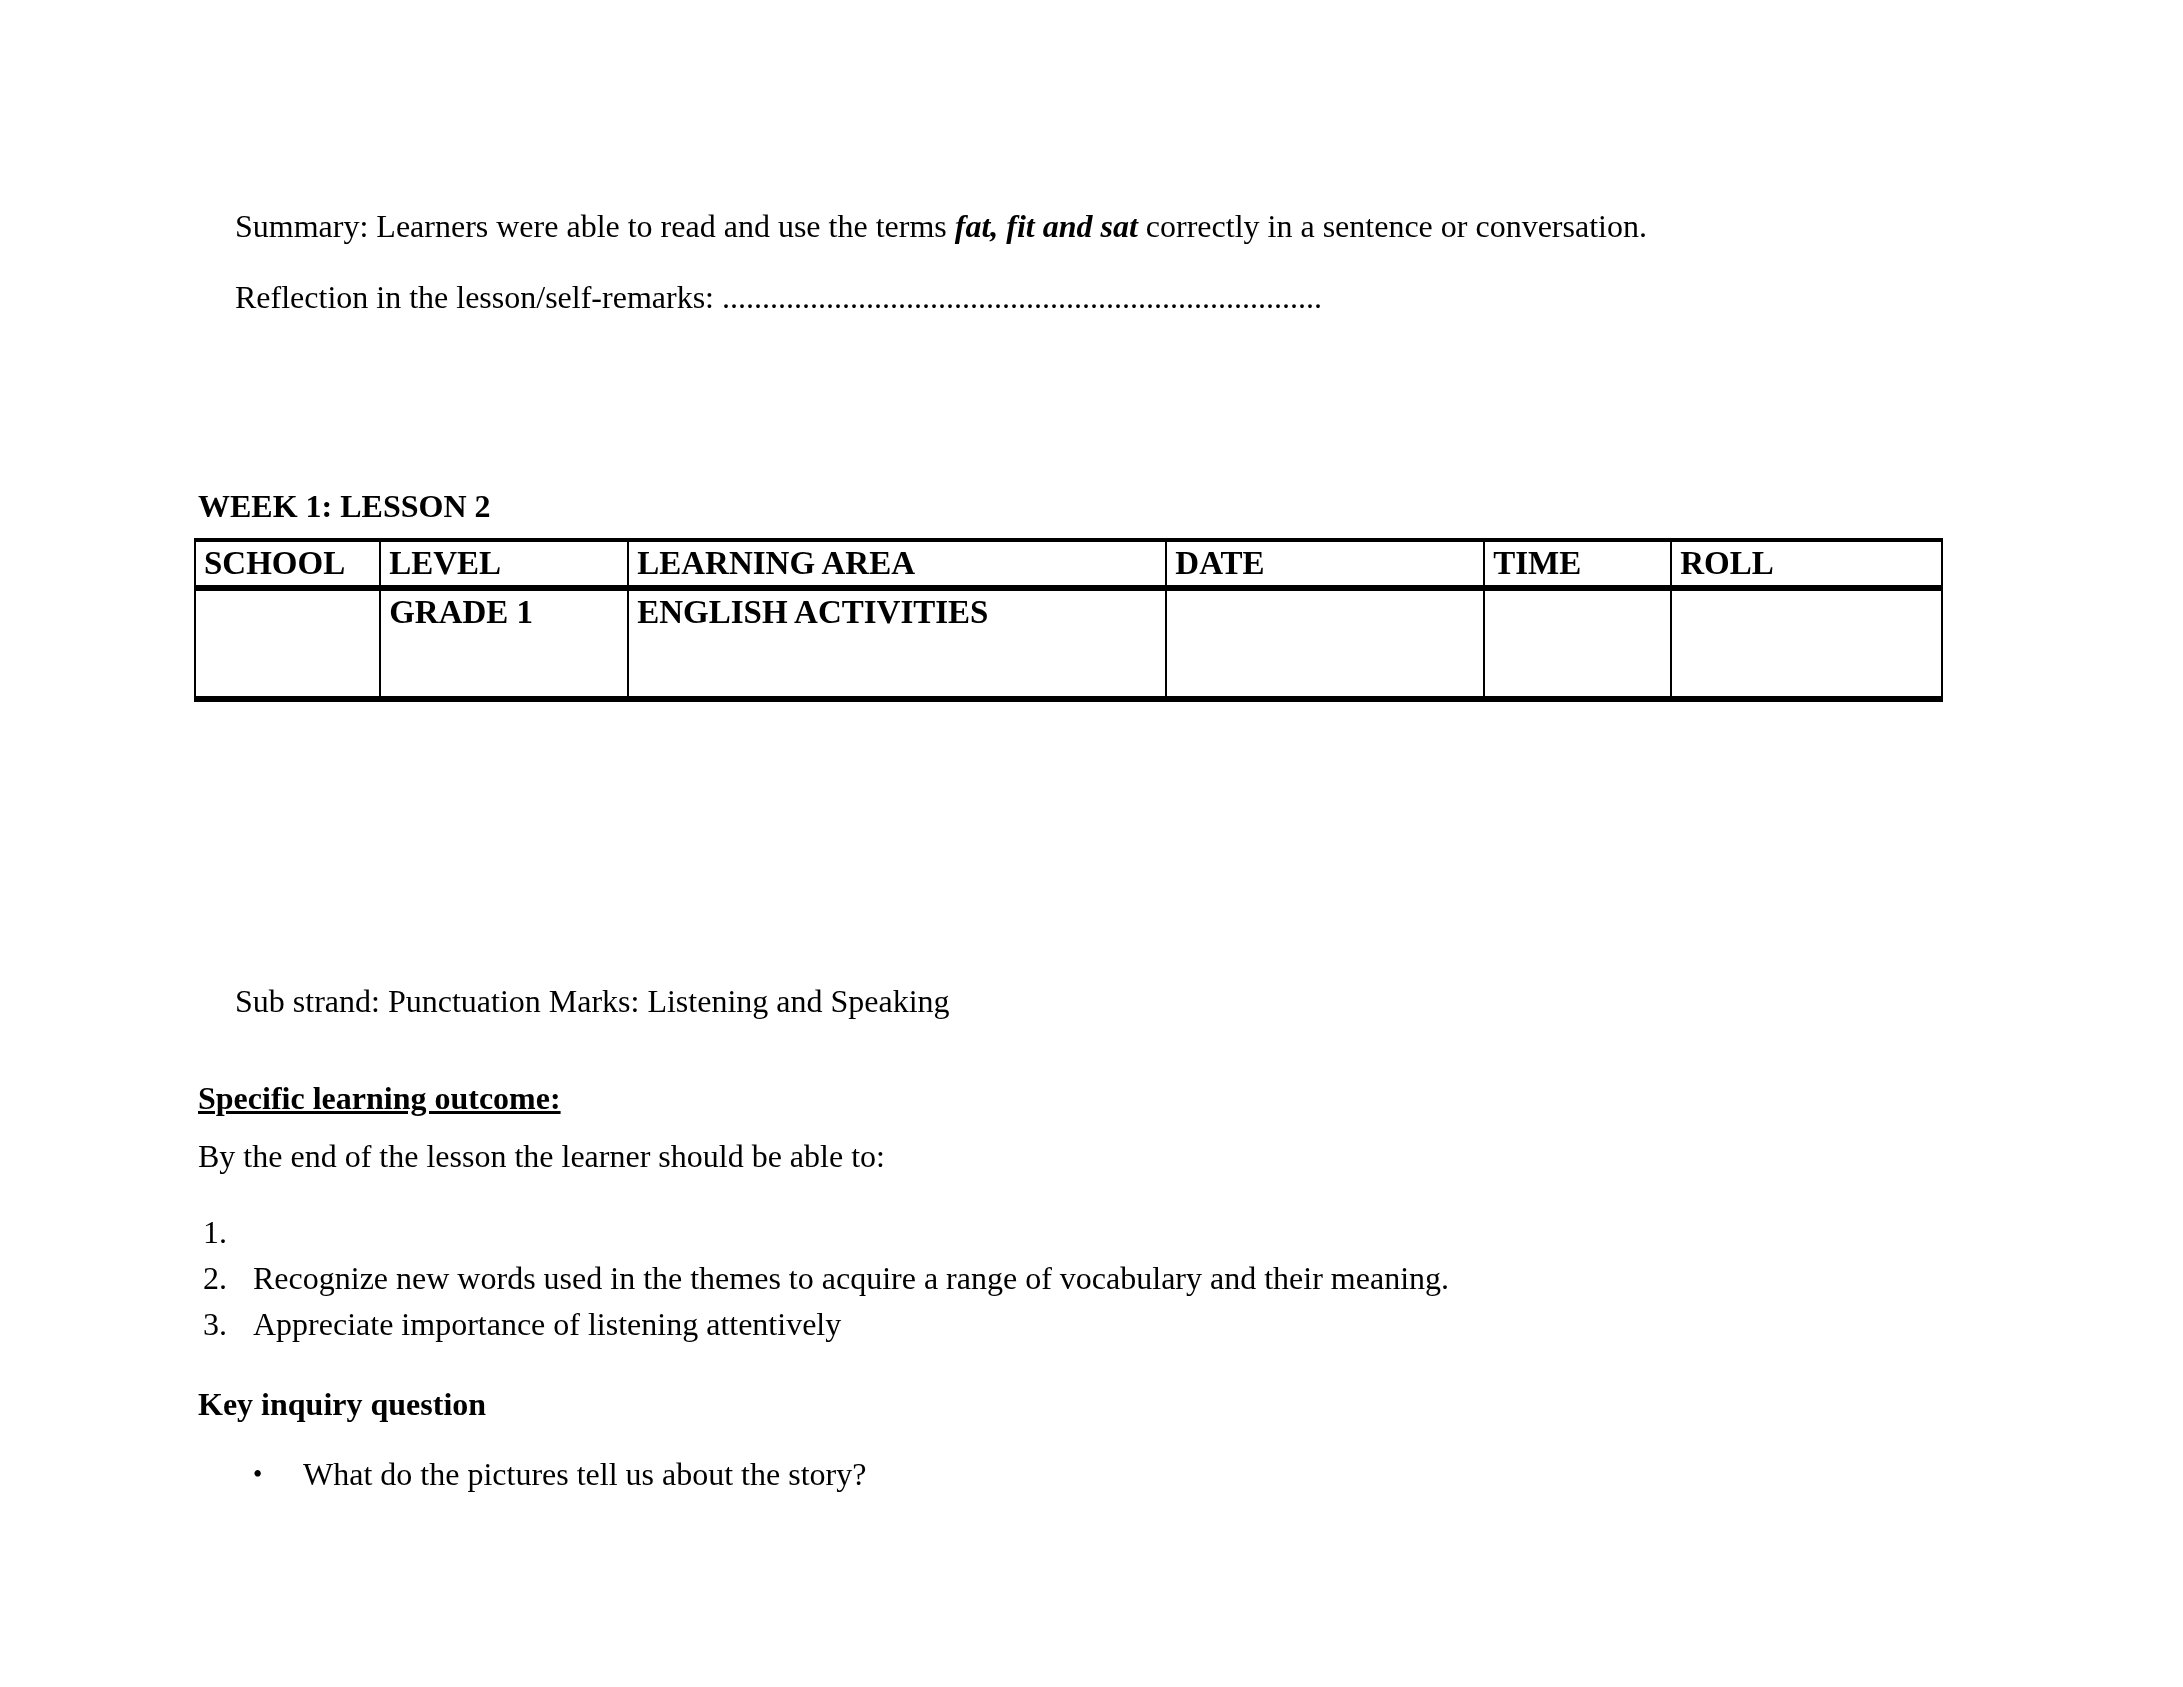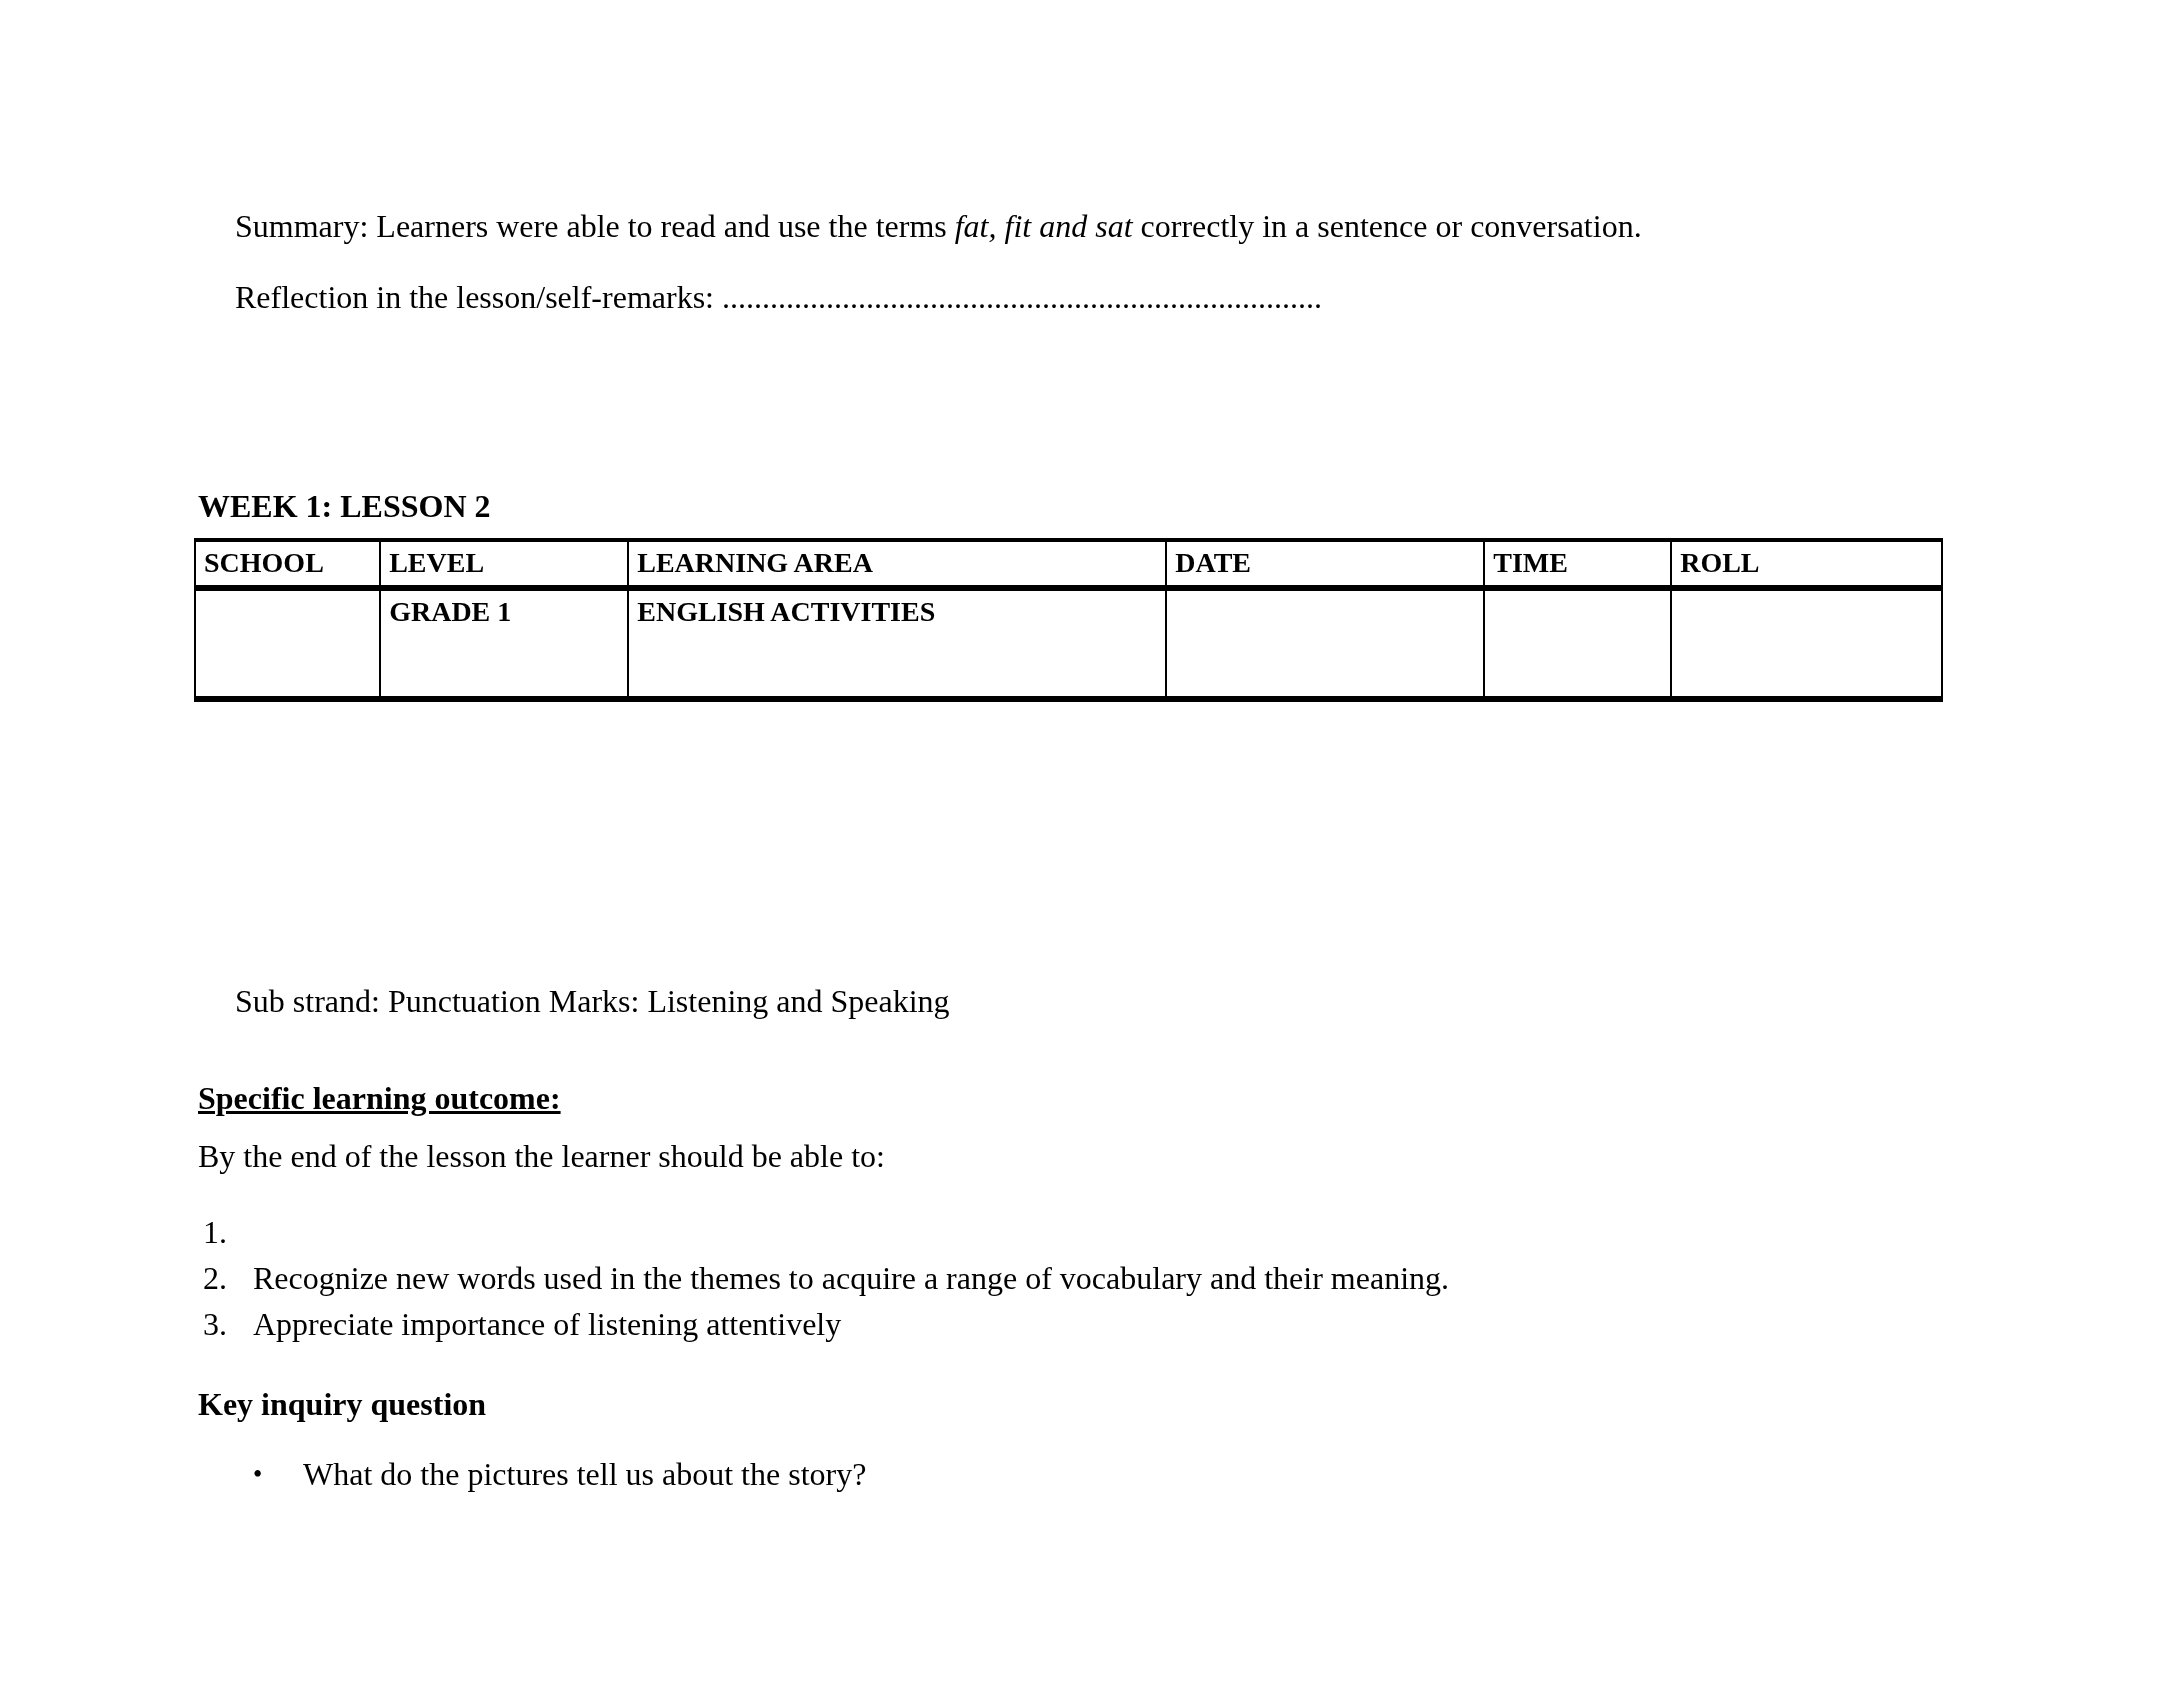--- a/index.html
+++ b/index.html
@@ -14,37 +14,37 @@
     position: relative;
     width: 2183px;
     height: 1687px;
     background: #ffffff;
     overflow: hidden;
     font-size: 32px;
     line-height: 40px;
   }
   .block { position: absolute; left: 198px; white-space: nowrap; }
   .bold { font-weight: normal; margin-left: 37px; }
-  .bolditalic { font-weight: normal; font-style: italic; text-align: right; }
+  .bolditalic { font-weight: bold; font-style: italic; text-align: right; }
 
   #summary-line    { top: 206px; }
   #reflection-line { top: 277px; }
   #week-heading    { top: 467px; font-weight: bold; margin-top: 19px; }
 
   #info-table {
     position: absolute;
     left: 194px;
     top: 538px;
     width: 1749px;
     border-collapse: collapse;
     table-layout: fixed;
   }
   #info-table th, #info-table td {
     border: 2.6px solid #000000;
-    font-size: 28px;
+    font-size: 33px;
     font-weight: bold;
     text-align: left;
     vertical-align: top;
     padding: 1.3px 8px;
     overflow: hidden;
     white-space: nowrap;
   }
   #info-table th {
     border-top-width: 4.6px;
     border-bottom-width: 6px;

